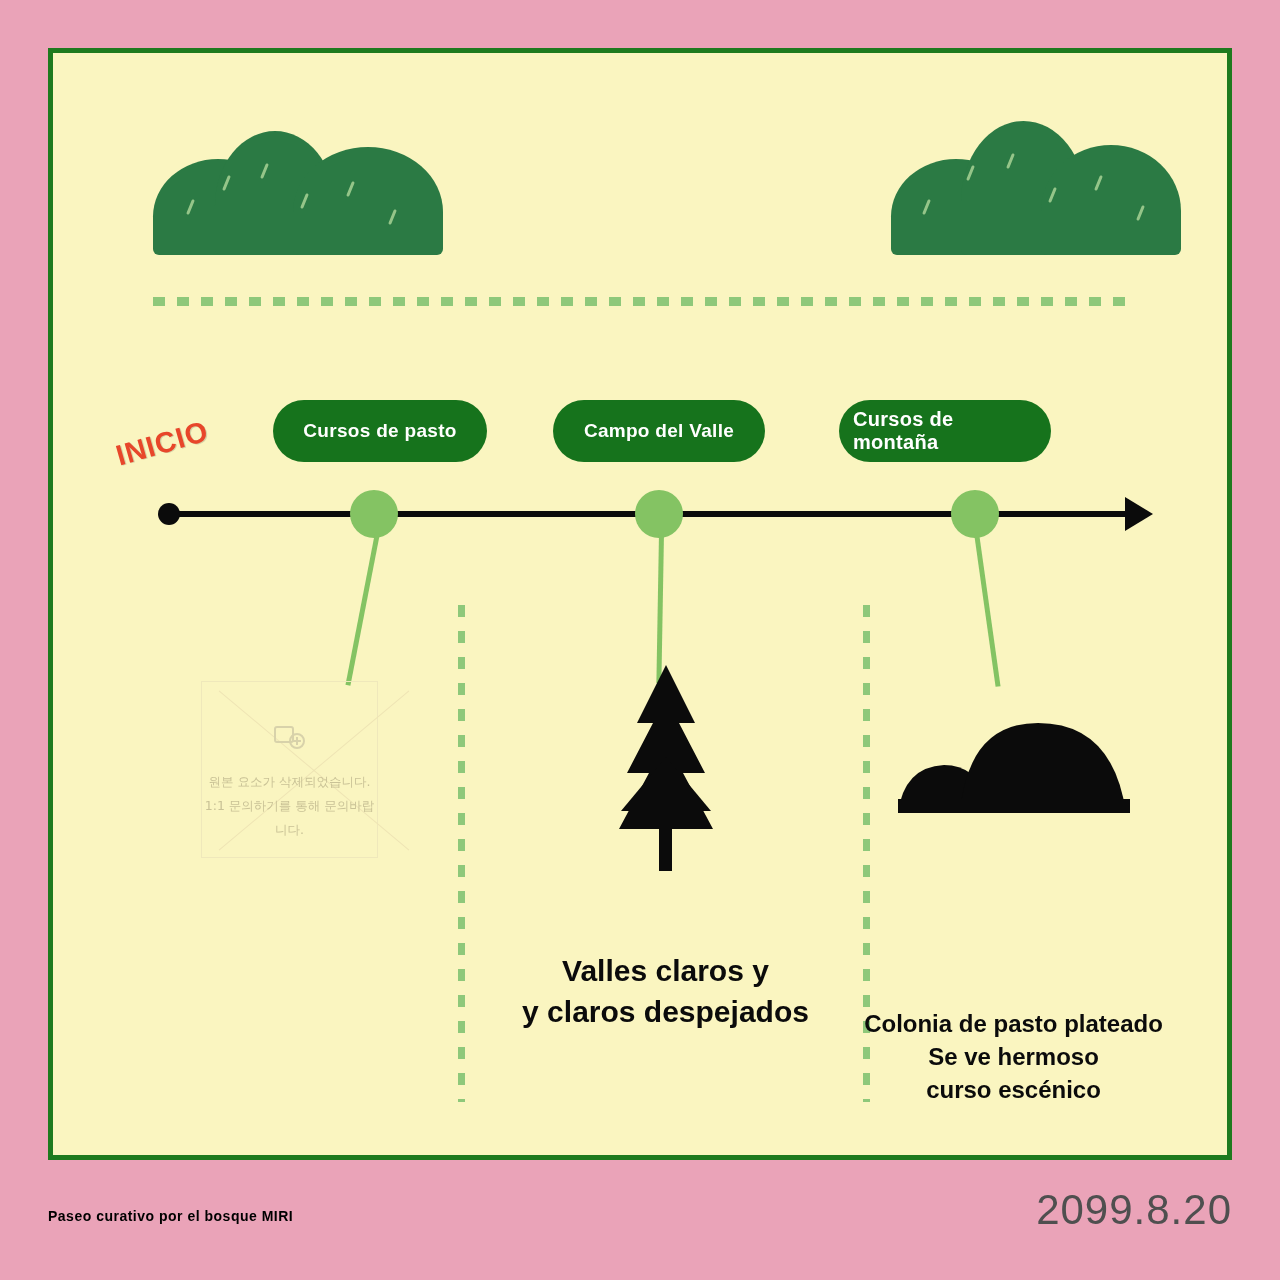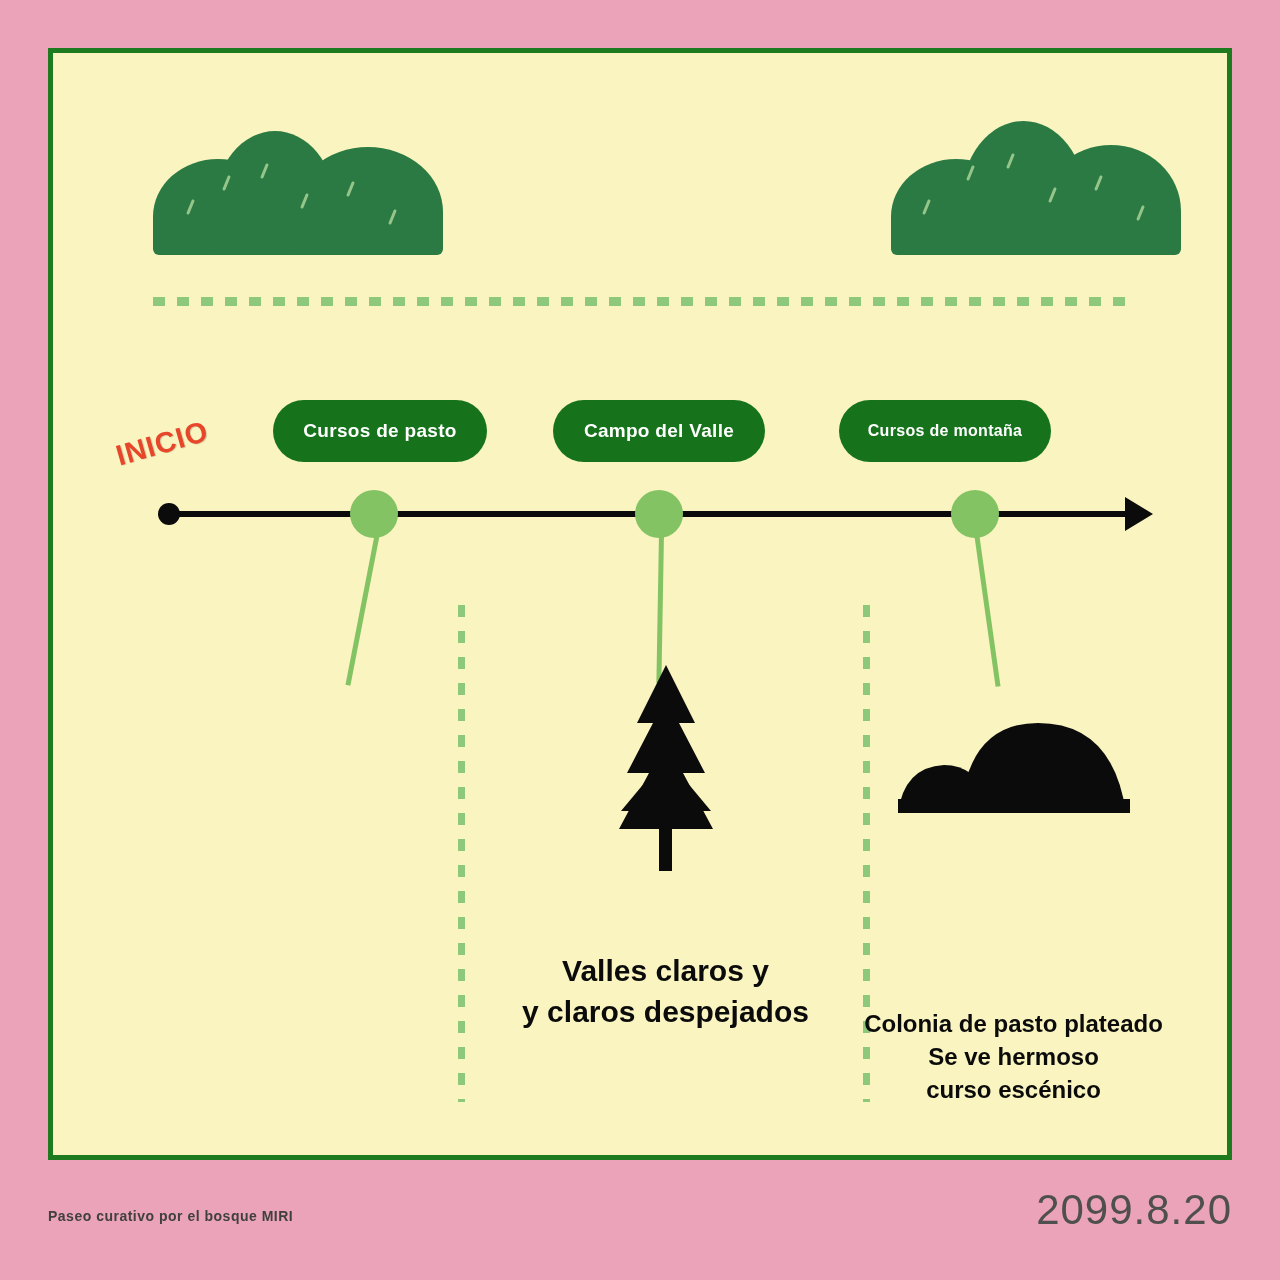--- a/index.html
+++ b/index.html
@@ -151,21 +151,21 @@
     display: flex;
     align-items: center;
     justify-content: center;
     font-weight: 700;
     letter-spacing: .3px;
     box-sizing: border-box;
     padding: 0 14px;
   }
   .pill.p1 { left: 220px; width: 214px; font-size: 19px; }
   .pill.p2 { left: 500px; width: 212px; font-size: 19px; }
-  .pill.p3 { left: 786px; width: 212px; font-size: 16px; }
+  .pill.p3 { left: 786px; width: 212px; font-size: 20px; }
 
   
   .vdotted {
     position: absolute;
     top: 552px;
     width: 7px;
     height: 497px;
     background-image: repeating-linear-gradient(to bottom, #8ec87a 0 12px, transparent 12px 26px);
   }
   .vdotted.v1 { left: 405px; }
@@ -247,21 +247,21 @@
   .c2 .caption { font-size: 30px; margin-top: 47px; }
   .c3 .caption { font-size: 24px; margin-top: 104px; }
 
   
   .footer-left {
     position: absolute;
     left: 48px;
     top: 1208px;
     font-size: 14px;
     font-weight: 700;
-    color: #404040;
+    color: #000000;
     letter-spacing: .5px;
   }
   .footer-date {
     position: absolute;
     right: 48px;
     top: 1186px;
     font-size: 42px;
     font-weight: 400;
     color: #4f4f4f;
     letter-spacing: 1px;
@@ -313,20 +313,37 @@
   <div class="stem s3"></div>
 
   <div class="pill p1">Cursos de pasto</div>
   <div class="pill p2">Campo del Valle</div>
   <div class="pill p3">Cursos de montaña</div>
 
   <div class="vdotted v1"></div>
   <div class="vdotted v2"></div>
 
   <div class="col c1">
+    <div class="art">
+      <div class="placeholder">
+        <div class="x1"></div>
+        <div class="x2"></div>
+        <div class="ph-icon">
+          <svg width="34" height="30" viewBox="0 0 34 30" fill="none" stroke="#d8d2aa" stroke-width="2">
+            <rect x="2" y="3" width="18" height="15" rx="2"></rect>
+            <circle cx="24" cy="17" r="7"></circle>
+            <path d="M24 13 v8 M20 17 h8"></path>
+          </svg>
+        </div>
+        <div class="ph-text">
+          <div>원본 요소가 삭제되었습니다.</div>
+          <div>1:1 문의하기를 통해 문의바랍니다.</div>
+        </div>
+      </div>
+    </div>
   </div>
 
   <div class="col c2">
     <div class="art">
       <div class="tree-wrap">
         <svg width="150" height="215" viewBox="0 0 150 215">
           <rect x="68" y="160" width="13" height="50" fill="#0b0b0b"></rect>
           <polygon fill="#0b0b0b" points="75,4 104,62 88,62 114,112 92,112 122,168 28,168 58,112 36,112 62,62 46,62"></polygon>
           <polygon fill="#0b0b0b" points="75,96 120,150 30,150"></polygon>
         </svg>

